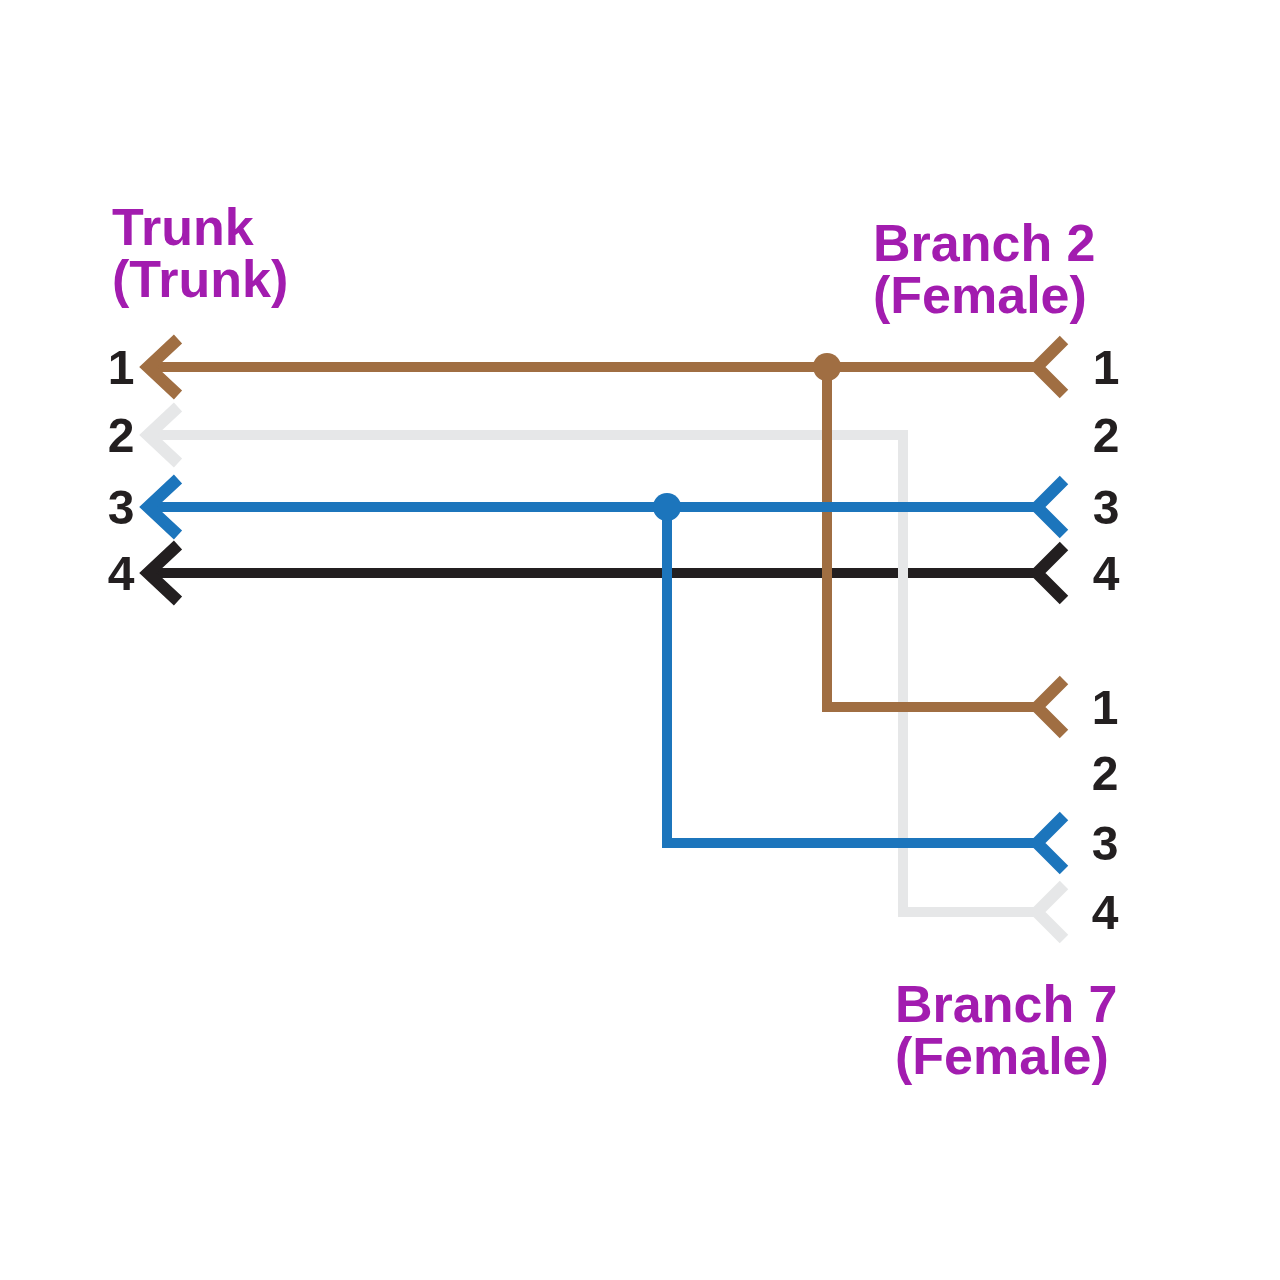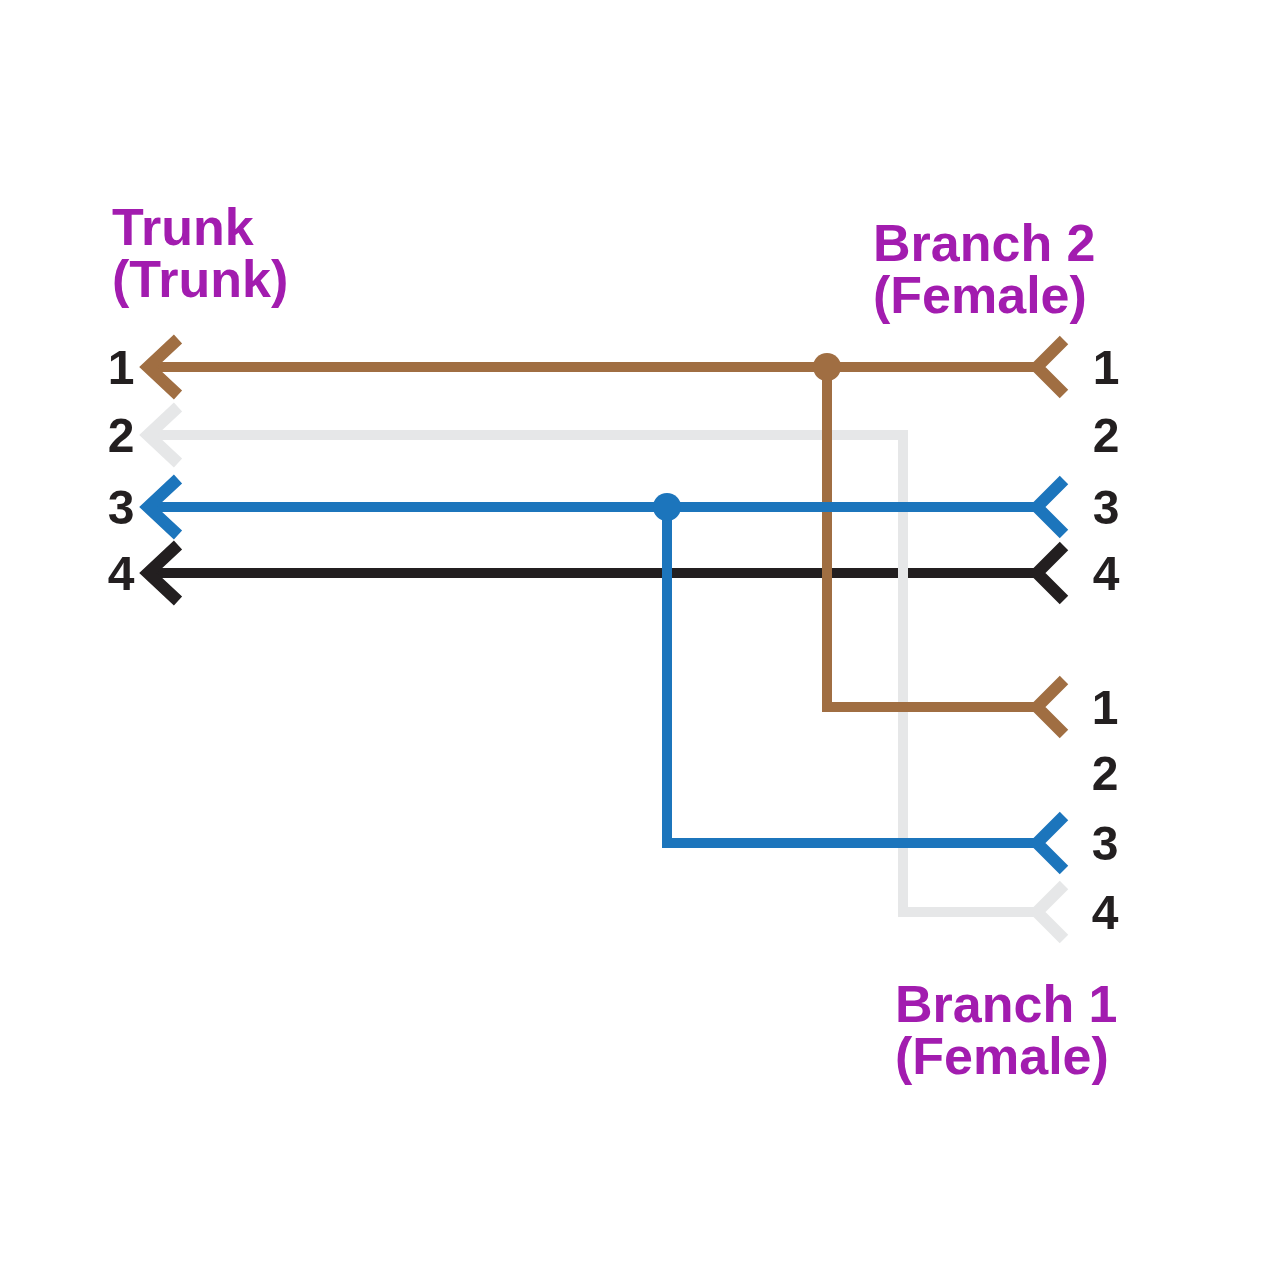--- a/index.html
+++ b/index.html
@@ -63,16 +63,16 @@
     <div>Trunk</div>
     <div>(Trunk)</div>
   </div>
 
   <div class="hdr" style="left:873px; top:201px;margin-top:16px;">
     <div>Branch 2</div>
     <div>(Female)</div>
   </div>
 
   <div class="hdr" style="left:895px; top:978px;">
-    <div>Branch 1</div>
+    <div>Branch 7</div>
     <div>(Female)</div>
   </div>
 </div>
 
 </body></html>

